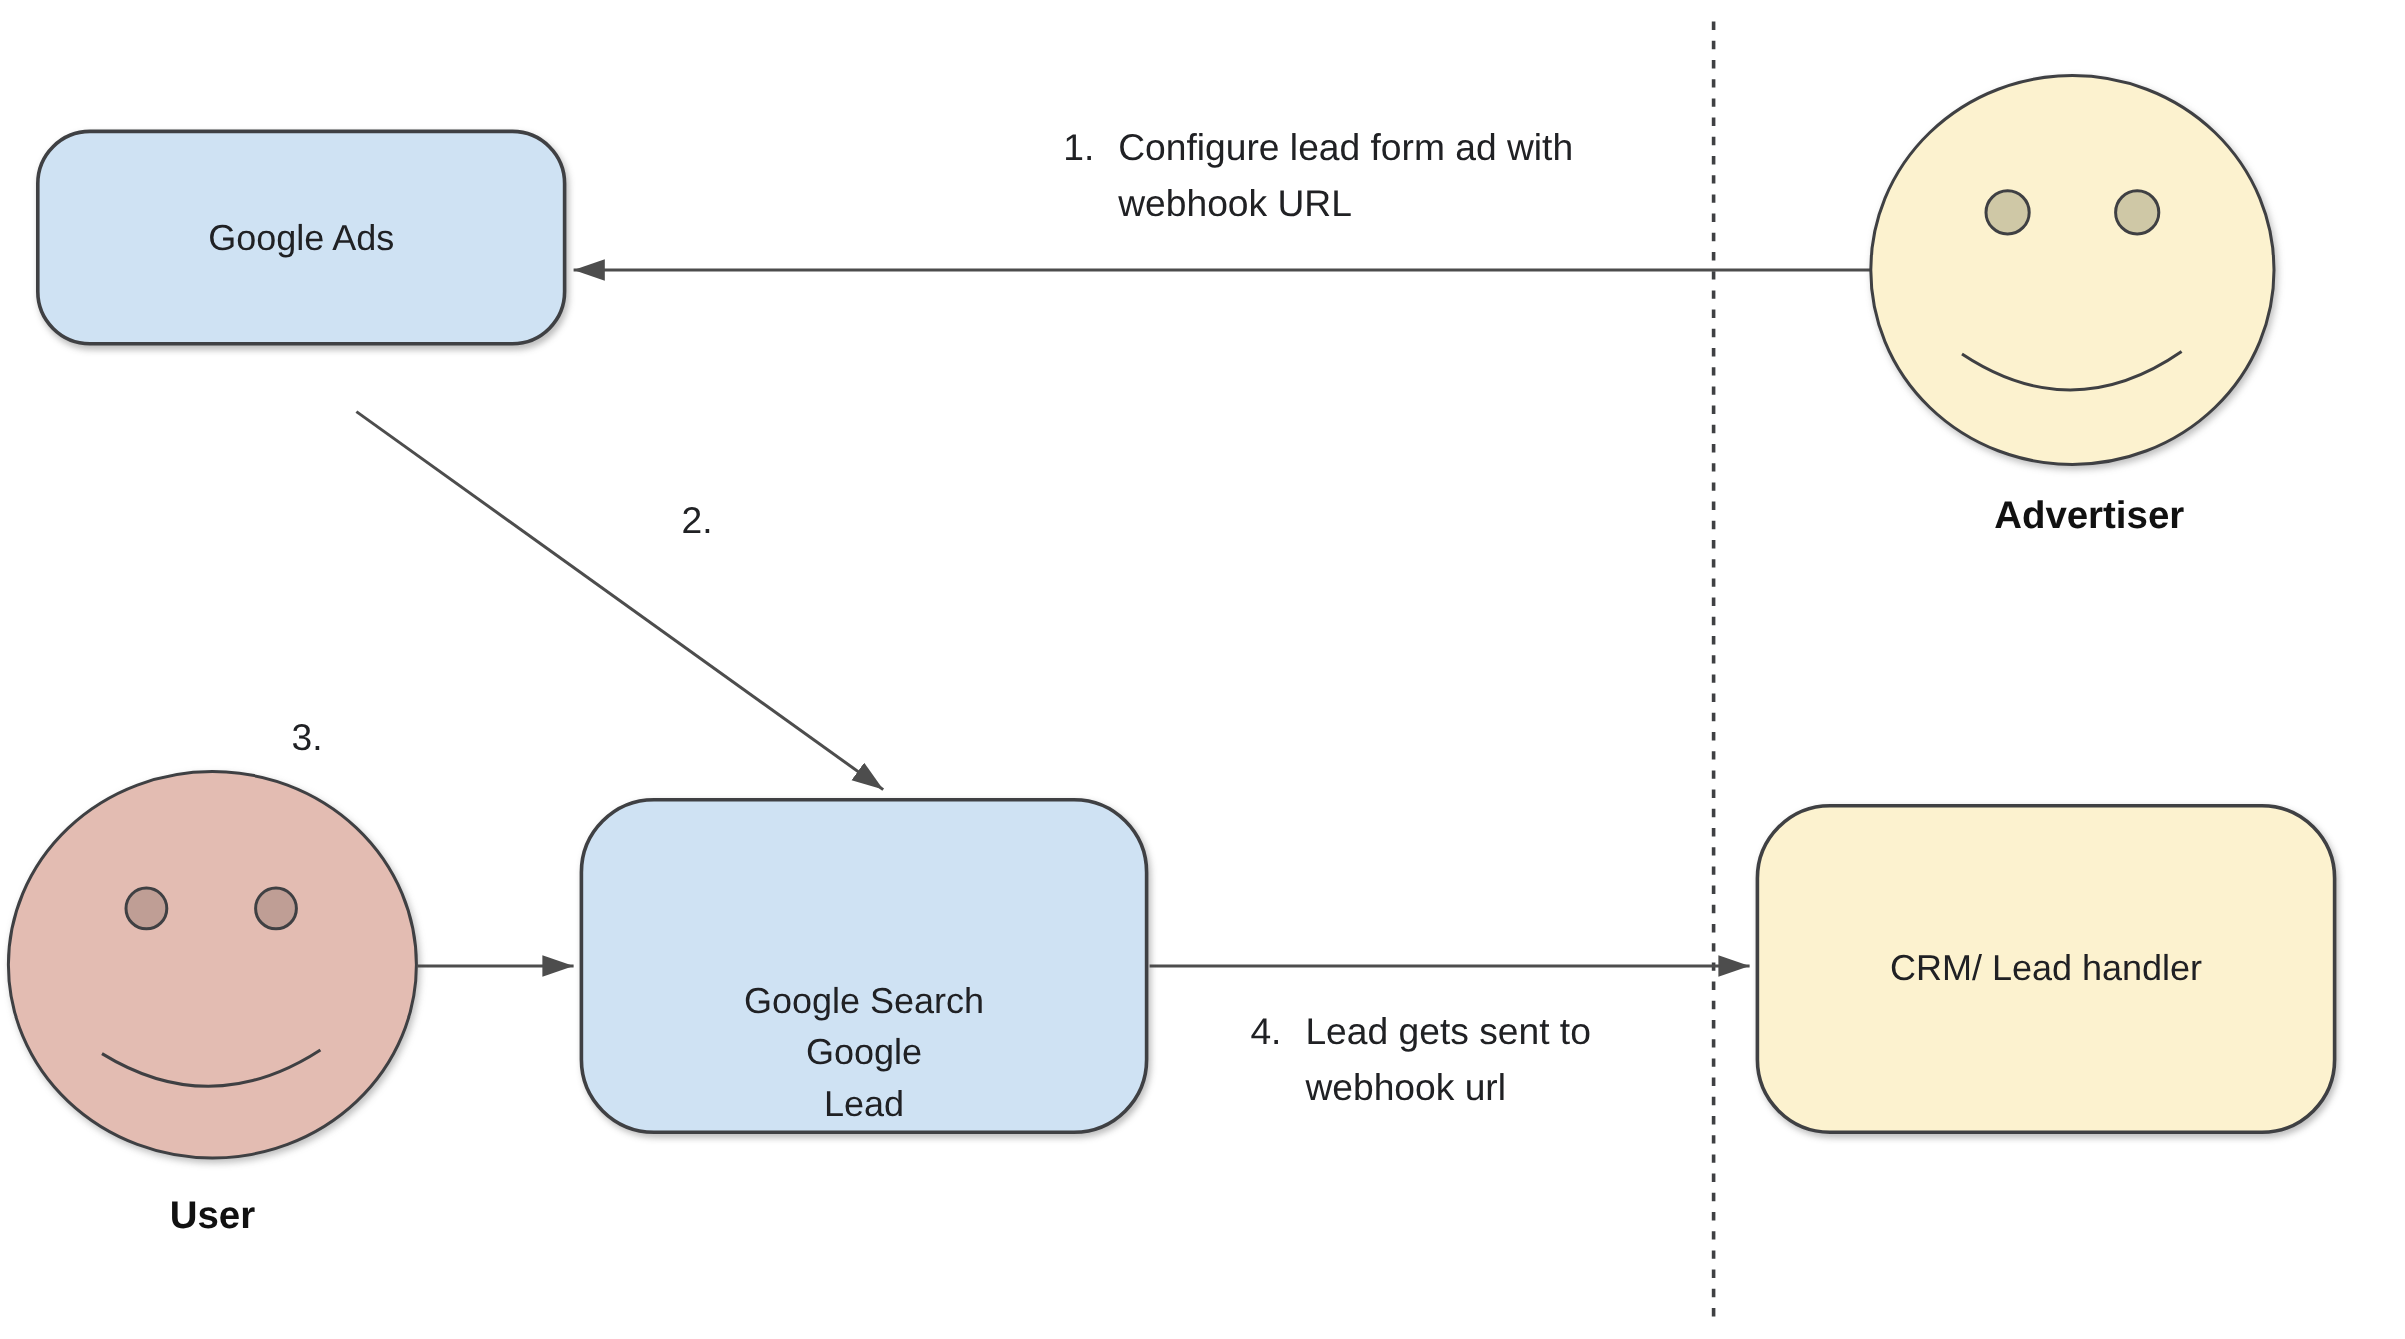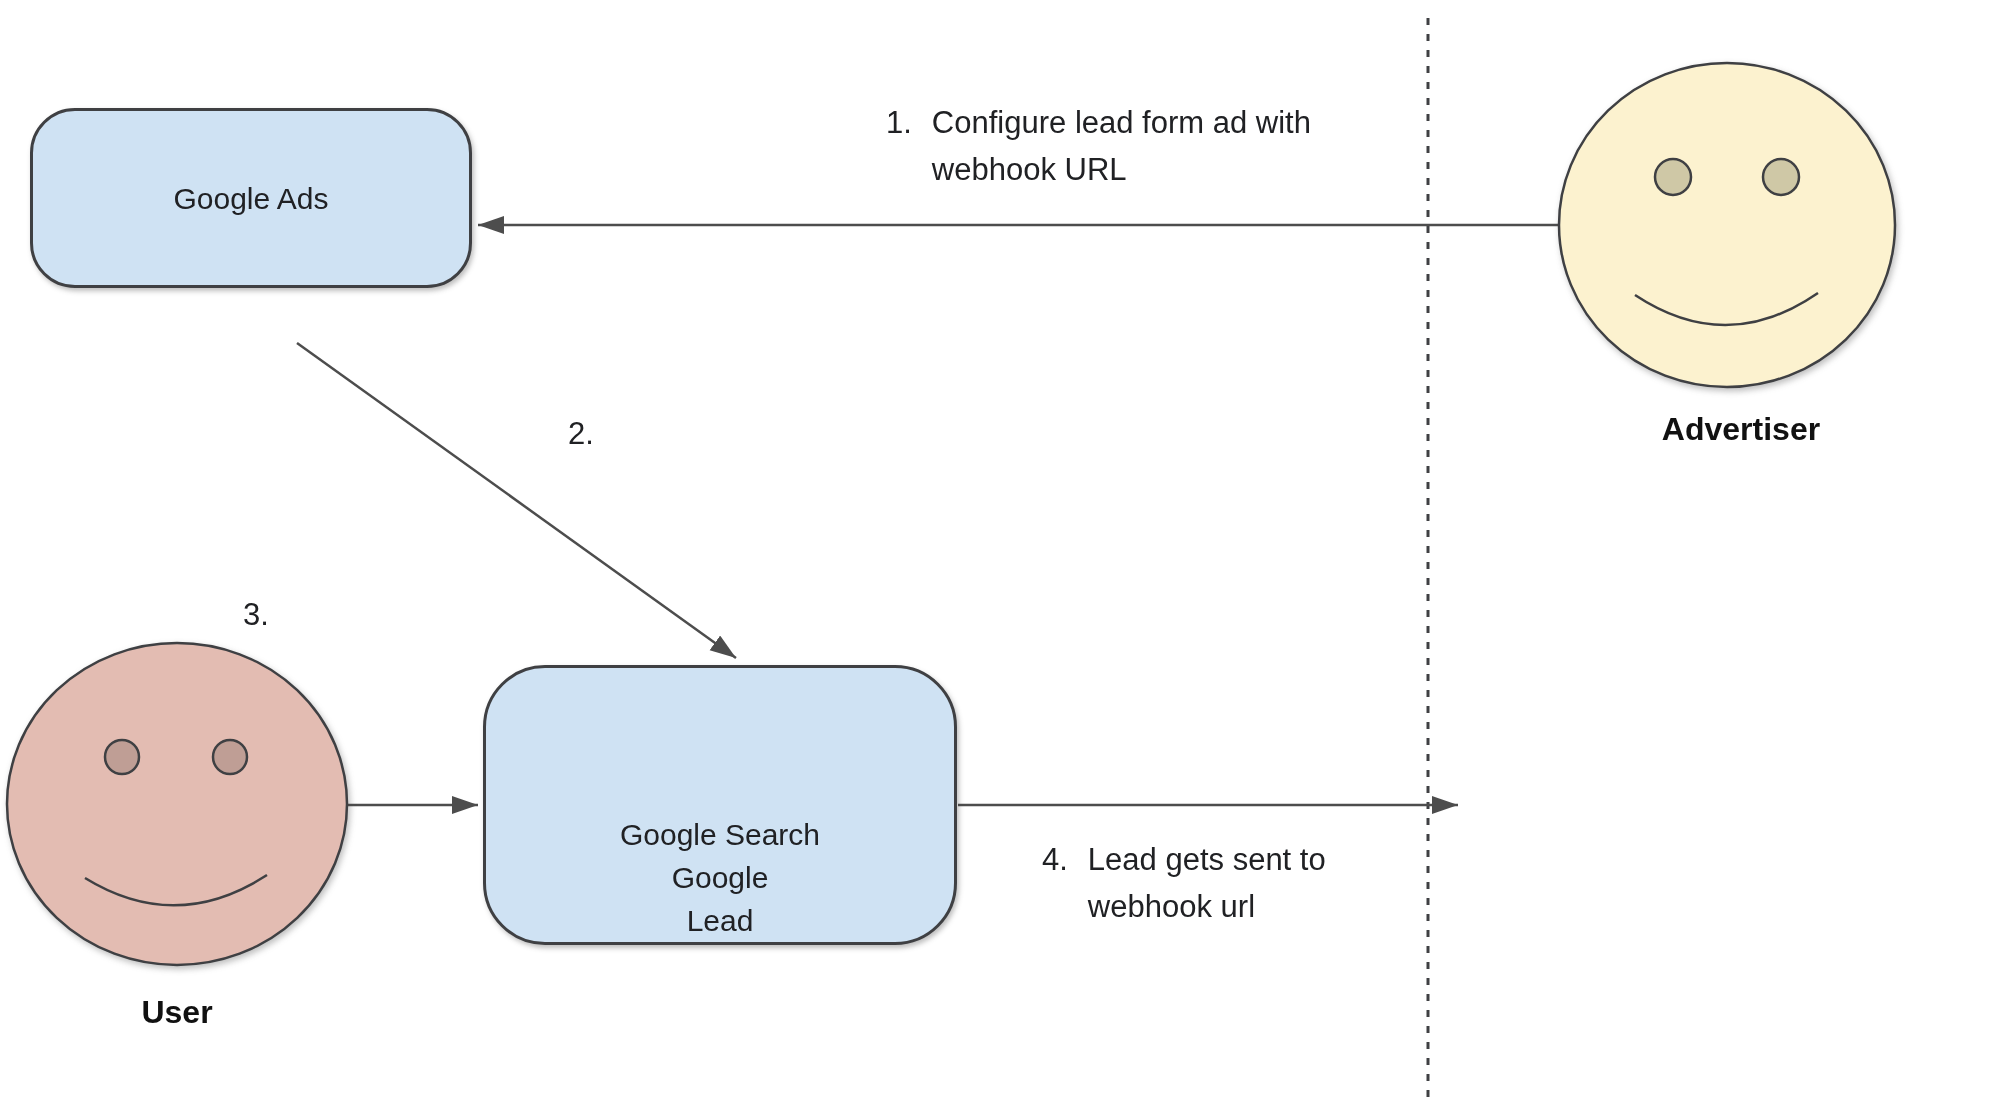--- a/index.html
+++ b/index.html
@@ -147,20 +147,23 @@
   <div class="box box-blue" id="google-ads-box">
     <span>Google Ads</span>
   </div>
 
   <div class="box box-blue" id="google-surfaces-box">
     <span>Google Search</span>
     <span>Google</span>
     <span>Lead</span>
   </div>
 
+  <div class="box box-yellow" id="crm-box">
+    <span>CRM/ Lead handler</span>
+  </div>
 
   <div class="step" id="step-1">
     <span class="num">1.</span>
     <span class="txt">Configure lead form ad with webhook URL</span>
   </div>
 
   <div class="step" id="step-2">
     <span class="num">2.</span>
   </div>
 

